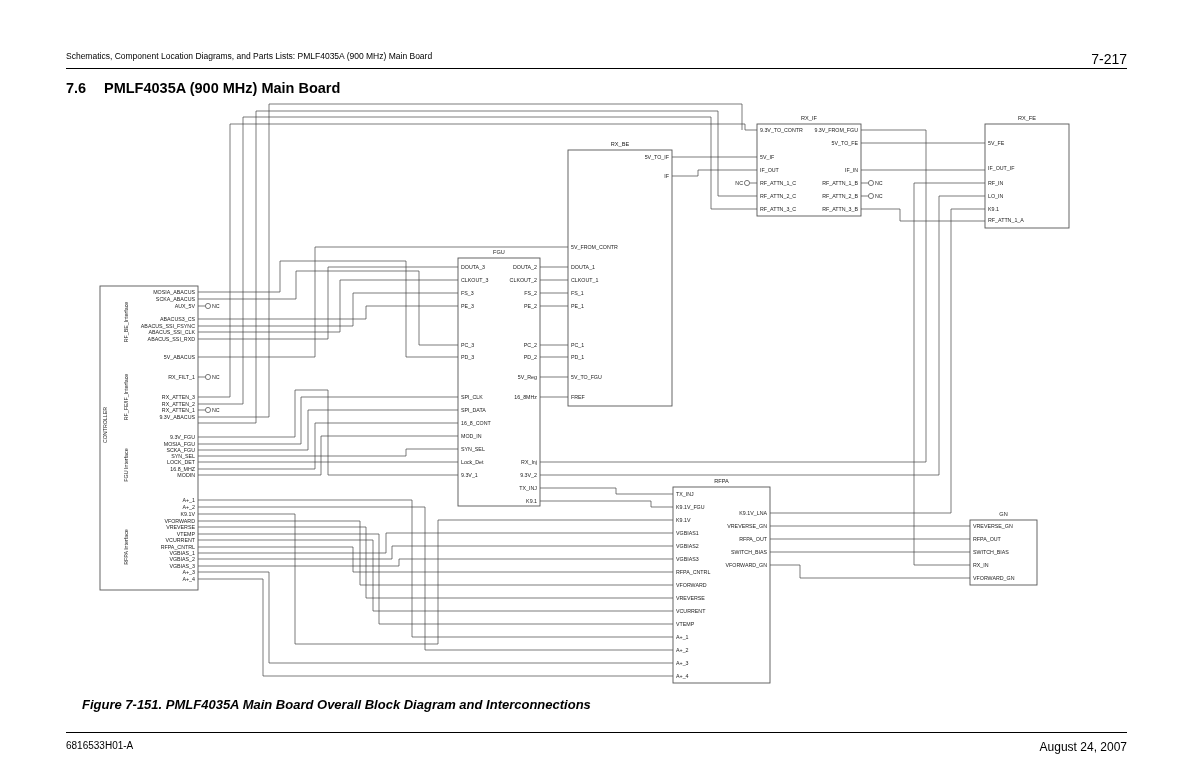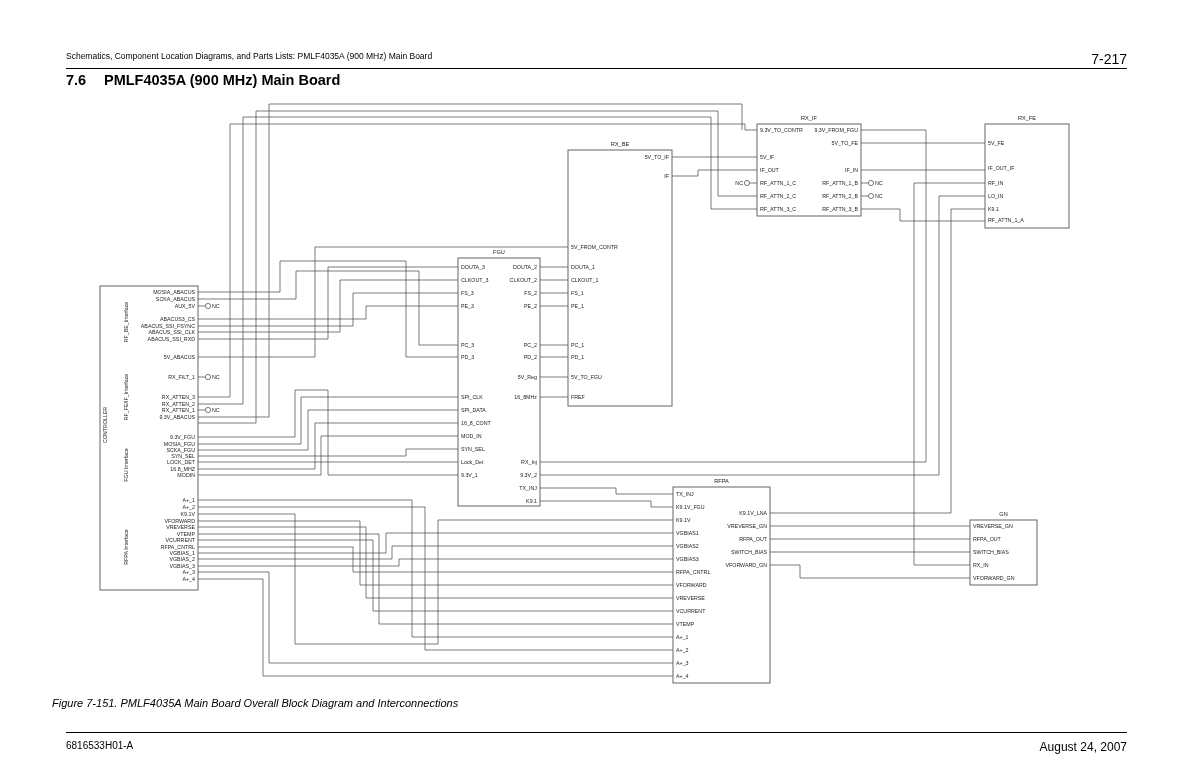--- a/index.html
+++ b/index.html
@@ -1,23 +1,23 @@
 <!DOCTYPE html>
 <html><head>
 <meta charset="utf-8">
 <style>
   html, body { margin:0; padding:0; background:#ffffff; }
   body { width:1200px; height:776px; position:relative; overflow:hidden; font-family:"Liberation Sans", sans-serif; color:#000; }
   .hdr { position:absolute; left:66px; top:51px; font-size:8.5px; }
   .hdr b { font-weight:normal; }
   .pagenum { position:absolute; right:73px; top:51px; font-size:14px;margin-left:40px; }
   .rule { position:absolute; left:66px; right:73px; height:0; border-top:1.6px solid #000; }
-  .sec { position:absolute; left:66px; top:72px; font-size:14.5px; font-weight:bold; }
+  .sec { position:absolute; left:66px; top:80px; font-size:14.5px; font-weight:bold; }
   .sec .num { display:inline-block; width:38px; }
-  .caption { position:absolute; left:52px; top:697px; font-size:11px; font-style:italic; }
+  .caption { position:absolute; left:82px; top:697px; font-size:13px; font-style:italic;font-weight:bold; }
   .foot-left { position:absolute; left:66px; top:740px; font-size:10px; }
   .foot-right { position:absolute; right:73px; top:740px; font-size:12px; }
   svg { position:absolute; left:0; top:0; }
   svg text { font-family:"Liberation Sans", sans-serif; font-size:5.3px; fill:#222; }
   svg .title { font-size:5.6px; }
   svg .box { fill:none; stroke:#555; stroke-width:0.9; }
   svg .wire { fill:none; stroke:#444; stroke-width:0.7; }
   svg .nc-circle { fill:#fff; stroke:#444; stroke-width:0.7; }
 </style>
 </head>

